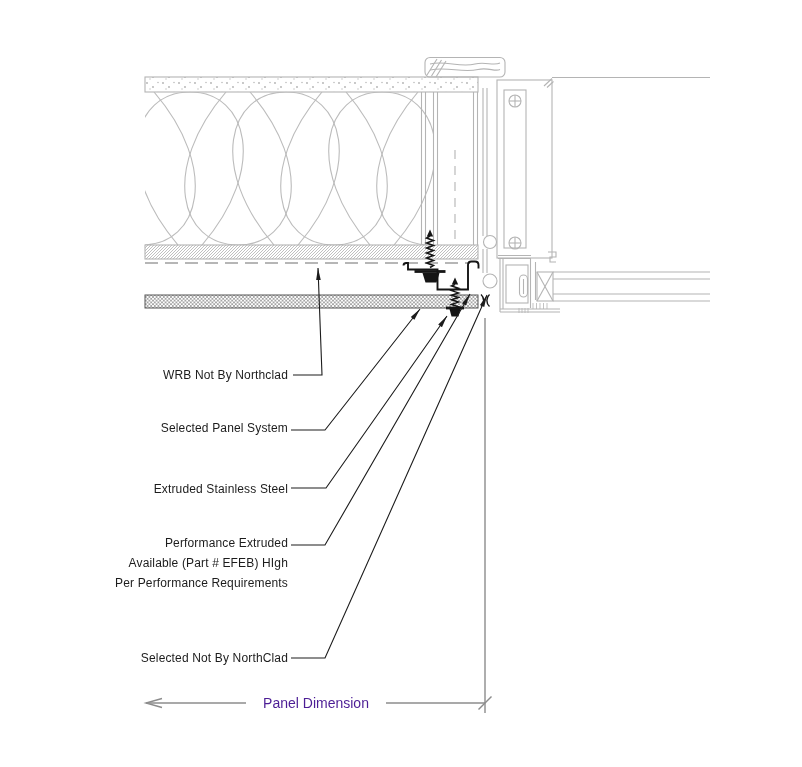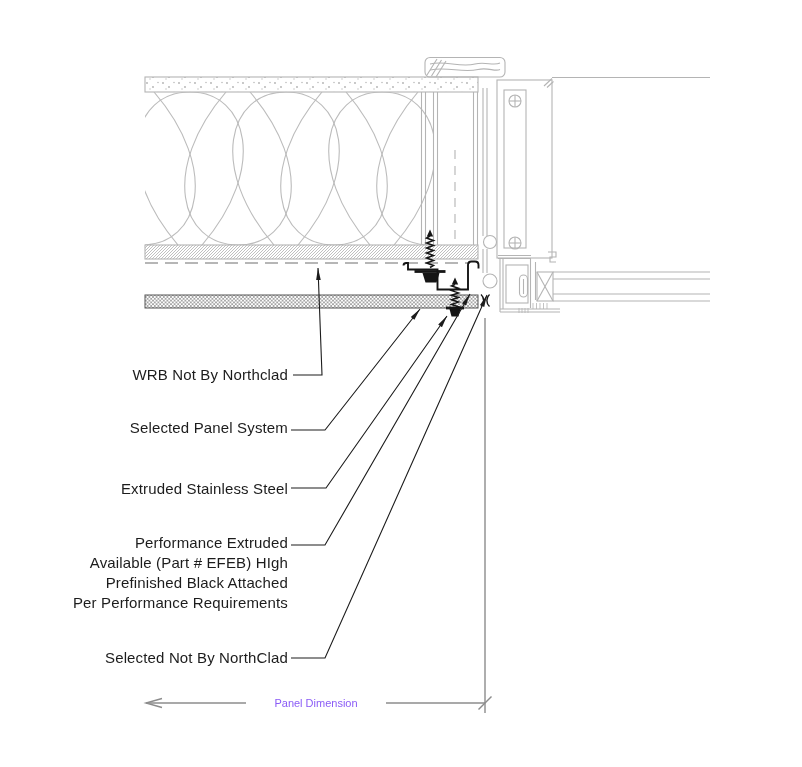--- a/index.html
+++ b/index.html
@@ -8,32 +8,32 @@
     width:802px;height:767px;
     background:#ffffff;
     font-family:"Liberation Sans", sans-serif;
     overflow:hidden;
   }
   .canvas svg{position:absolute;left:0;top:0;}
   .callout{
     position:absolute;
     right:514px;
     text-align:right;
-    font-size:15px;
+    font-size:12px;
     line-height:20px;
     color:#1c1c1c;
     letter-spacing:0.15px;
     white-space:nowrap;
   }
   .dim-label{
     position:absolute;
     left:246px;top:693px;width:140px;
     text-align:center;
-    font-size:11px;line-height:20px;
-    color:#8b5cf6;
+    font-size:14px;line-height:20px;
+    color:#4c1d95;
     white-space:nowrap;
   }
 </style>
 </head>
 <body>
 
 <div class="canvas">
 
   <svg width="802" height="767" viewBox="0 0 802 767">
     <defs>
@@ -218,21 +218,20 @@
     <div>Selected Panel System</div>
   </div>
 
   <div class="callout" style="top:479px">
     <div>Extruded Stainless Steel</div>
   </div>
 
   <div class="callout" style="top:533px">
     <div>Performance Extruded</div>
     <div>Available (Part # EFEB) HIgh</div>
-    <div>Prefinished Black Attached</div>
     <div>Per Performance Requirements</div>
   </div>
 
   <div class="callout" style="top:648px">
     <div>Selected Not By NorthClad</div>
   </div>
 
   <div class="dim-label">Panel Dimension</div>
 
 </div>

